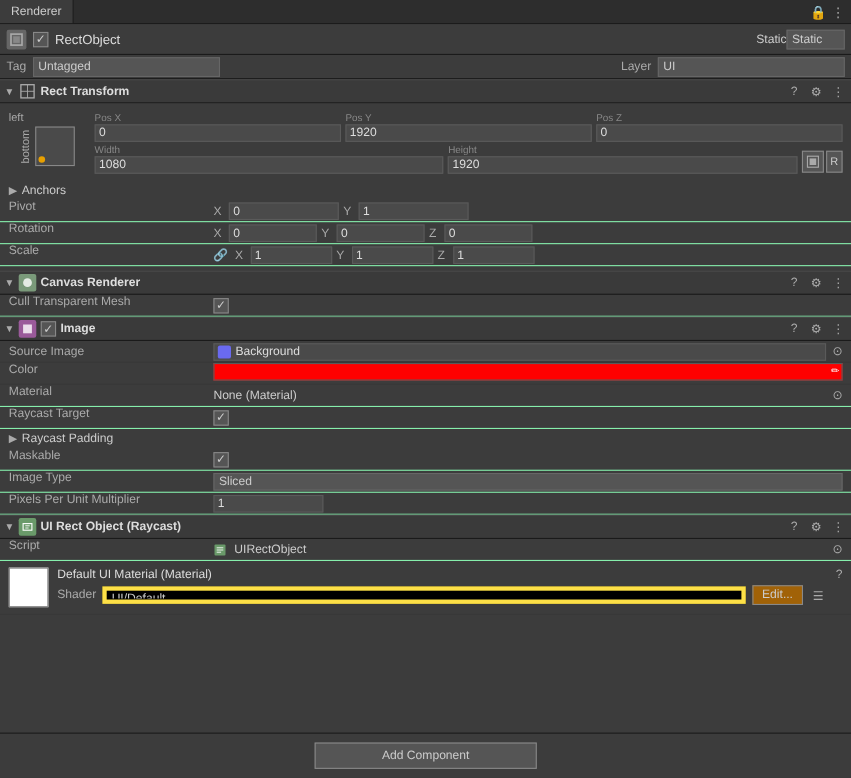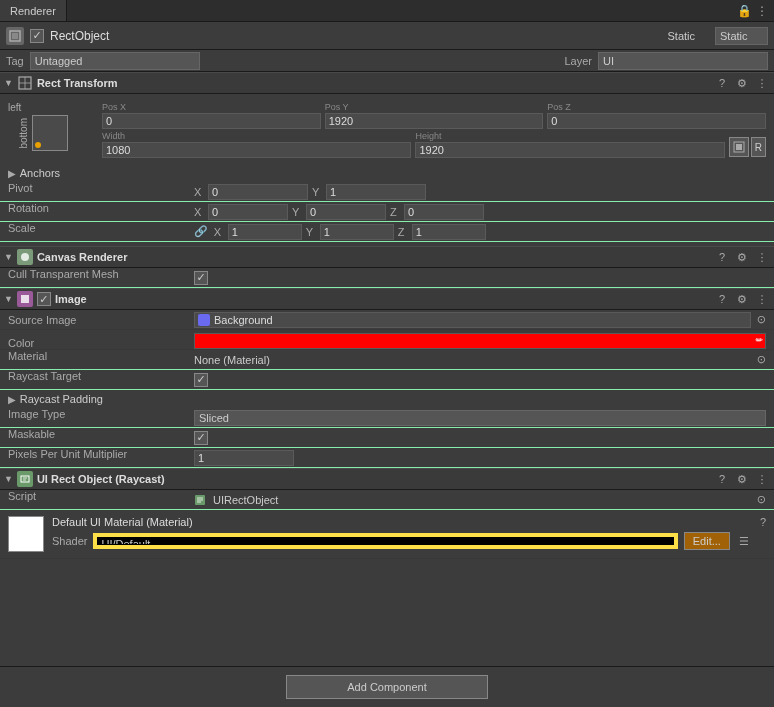--- a/index.html
+++ b/index.html
@@ -80,21 +80,21 @@
       color: #ccc;
     }
     .obj-name {
       font-size: 12px;
       color: #ddd;
       flex: 1;
     }
     .static-area {
       display: flex;
       align-items: center;
-      gap: 20px;
+      gap: 0;
     }
     .static-label {
       color: #ccc;
       font-size: 11px;
     }
     .dropdown-small {
       background: #555;
       border: 1px solid #666;
       color: #ccc;
       font-size: 11px;
@@ -163,21 +163,21 @@
 
     
     .rect-transform-body {
       background: #3c3c3c;
       padding: 4px 0;
     }
 
     .rt-layout {
       display: flex;
       padding: 4px 8px;
-      gap: 24px;
+      gap: 8px;
       align-items: flex-start;
     }
 
     .rt-anchor-area {
       display: flex;
       flex-direction: column;
       align-items: center;
       min-width: 70px;
     }
     .anchor-label-top {
@@ -333,21 +333,21 @@
       width: 12px;
       height: 12px;
       background: #6a6af0;
       border-radius: 2px;
       display: inline-block;
     }
 
     
     .color-row {
       display: flex;
-      align-items: flex-end;
+      align-items: flex-start;
       height: 20px;
       padding: 0 8px;
       border-bottom: 1px solid #383838;
       gap: 6px;
     }
     .color-field {
       flex: 1;
       height: 16px;
       background: red;
       border: 1px solid #5a5a5a;
@@ -729,35 +729,35 @@
         <div class="checkbox-field checked"></div>
       </div>
     </div>
 
     <div class="anchors-row">
       <span class="triangle-icon">▶</span>
       <span style="font-size:11px;color:#ccc;">Raycast Padding</span>
     </div>
 
     <div class="prop-row">
+      <span class="prop-label">Maskable</span>
+      <div class="prop-value">
+        <div class="checkbox-field checked"></div>
+      </div>
+    </div>
+
+    <div class="prop-row">
       <span class="prop-label">Image Type</span>
       <div class="prop-value">
         <select class="prop-dropdown">
           <option>Sliced</option>
           <option>Simple</option>
           <option>Tiled</option>
           <option>Filled</option>
         </select>
-      </div>
-    </div>
-
-    <div class="prop-row">
-      <span class="prop-label">Maskable</span>
-      <div class="prop-value">
-        <div class="checkbox-field checked"></div>
       </div>
     </div>
 
 
     <div class="prop-row">
       <span class="prop-label">Pixels Per Unit Multiplier</span>
       <div class="prop-value">
         <input class="prop-input" style="width: 100px;" type="text" value="1">
       </div>
     </div>

